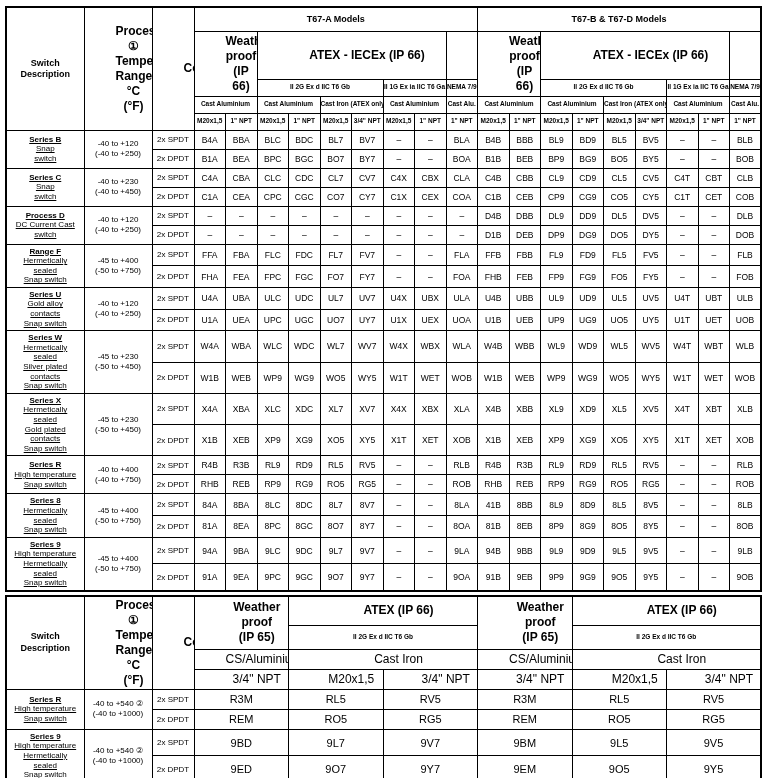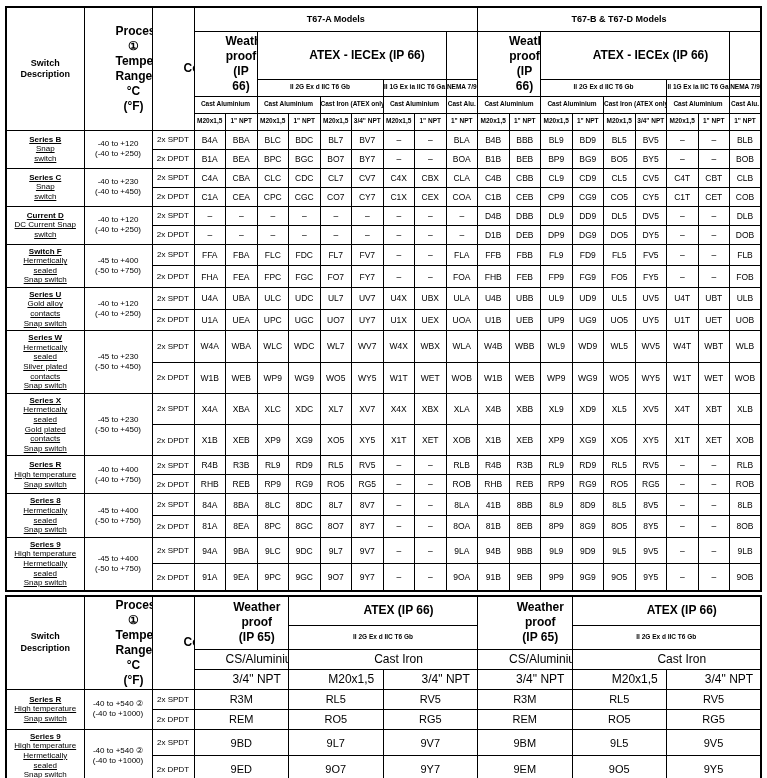--- a/index.html
+++ b/index.html
@@ -230,22 +230,22 @@
           <td class="code-cell">CP9</td>
           <td class="code-cell">CG9</td>
           <td class="code-cell">CO5</td>
           <td class="code-cell">CY5</td>
           <td class="code-cell">C1T</td>
           <td class="code-cell">CET</td>
           <td class="code-cell">COB</td>
         </tr>
         <tr>
           <td class="desc-cell" rowspan="2">
-            <div class="series-name">Current D</div>
-            <div class="series-sub">DC Current Snap
+            <div class="series-name">Process D</div>
+            <div class="series-sub">DC Current Cast
 switch</div>
           </td>
           <td class="temp-cell" rowspan="2">-40 to +120
 (-40 to +250)</td>
           <td class="contact-cell">2x SPDT</td>
           <td class="code-cell">–</td>
           <td class="code-cell">–</td>
           <td class="code-cell">–</td>
           <td class="code-cell">–</td>
           <td class="code-cell">–</td>
@@ -279,21 +279,21 @@
           <td class="code-cell">DP9</td>
           <td class="code-cell">DG9</td>
           <td class="code-cell">DO5</td>
           <td class="code-cell">DY5</td>
           <td class="code-cell">–</td>
           <td class="code-cell">–</td>
           <td class="code-cell">DOB</td>
         </tr>
         <tr>
           <td class="desc-cell" rowspan="2">
-            <div class="series-name">Switch F</div>
+            <div class="series-name">Range F</div>
             <div class="series-sub">Hermetically
 sealed
 Snap switch</div>
           </td>
           <td class="temp-cell" rowspan="2">-45 to +400
 (-50 to +750)</td>
           <td class="contact-cell">2x SPDT</td>
           <td class="code-cell">FFA</td>
           <td class="code-cell">FBA</td>
           <td class="code-cell">FLC</td>

